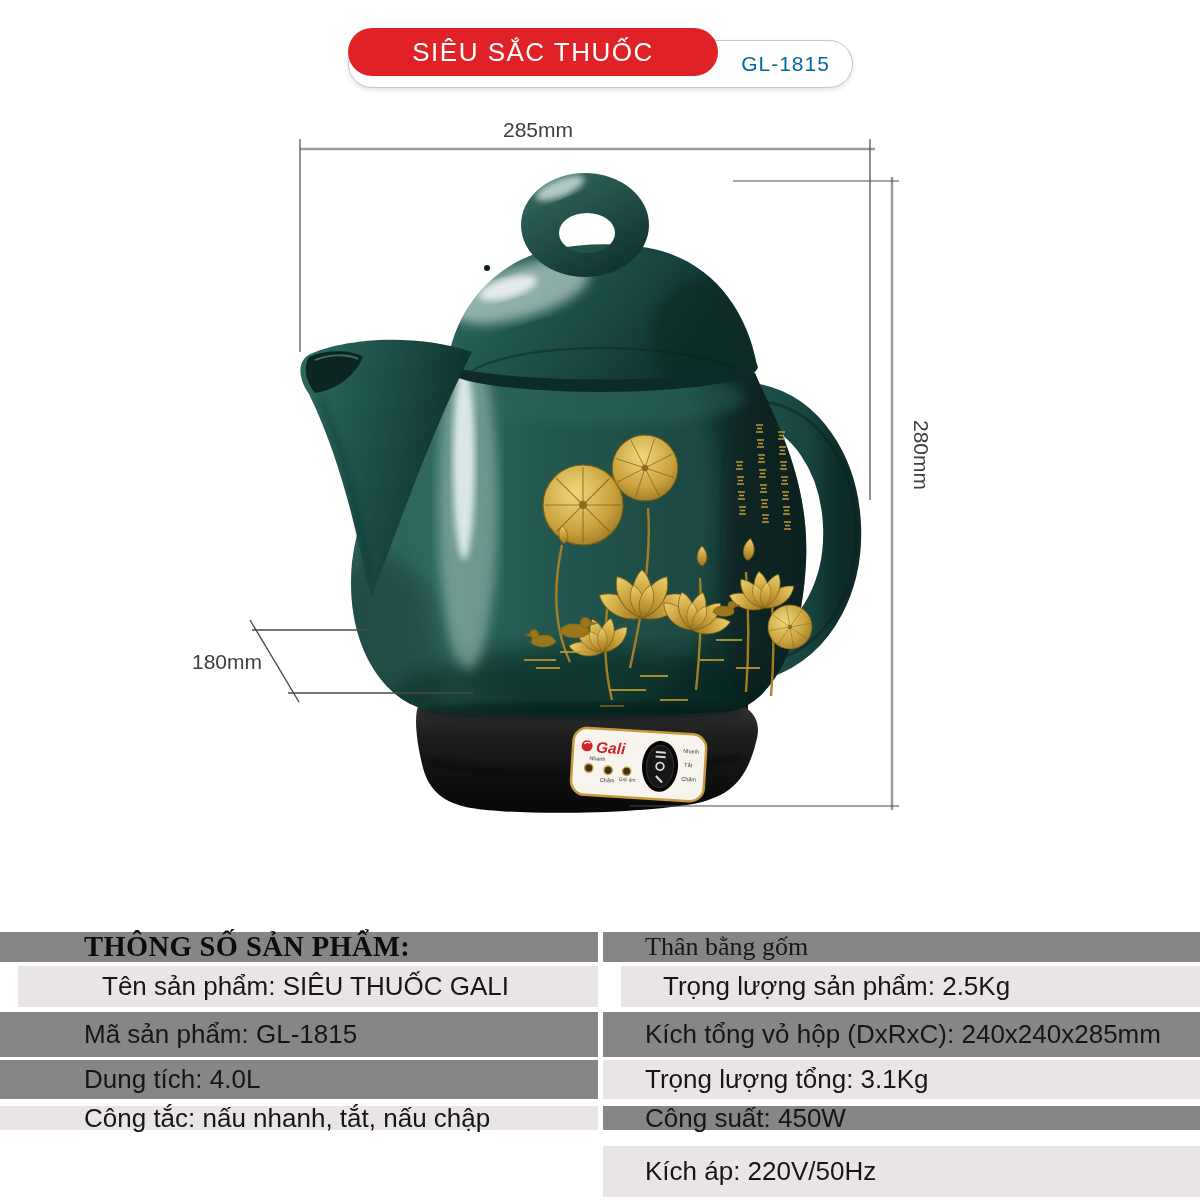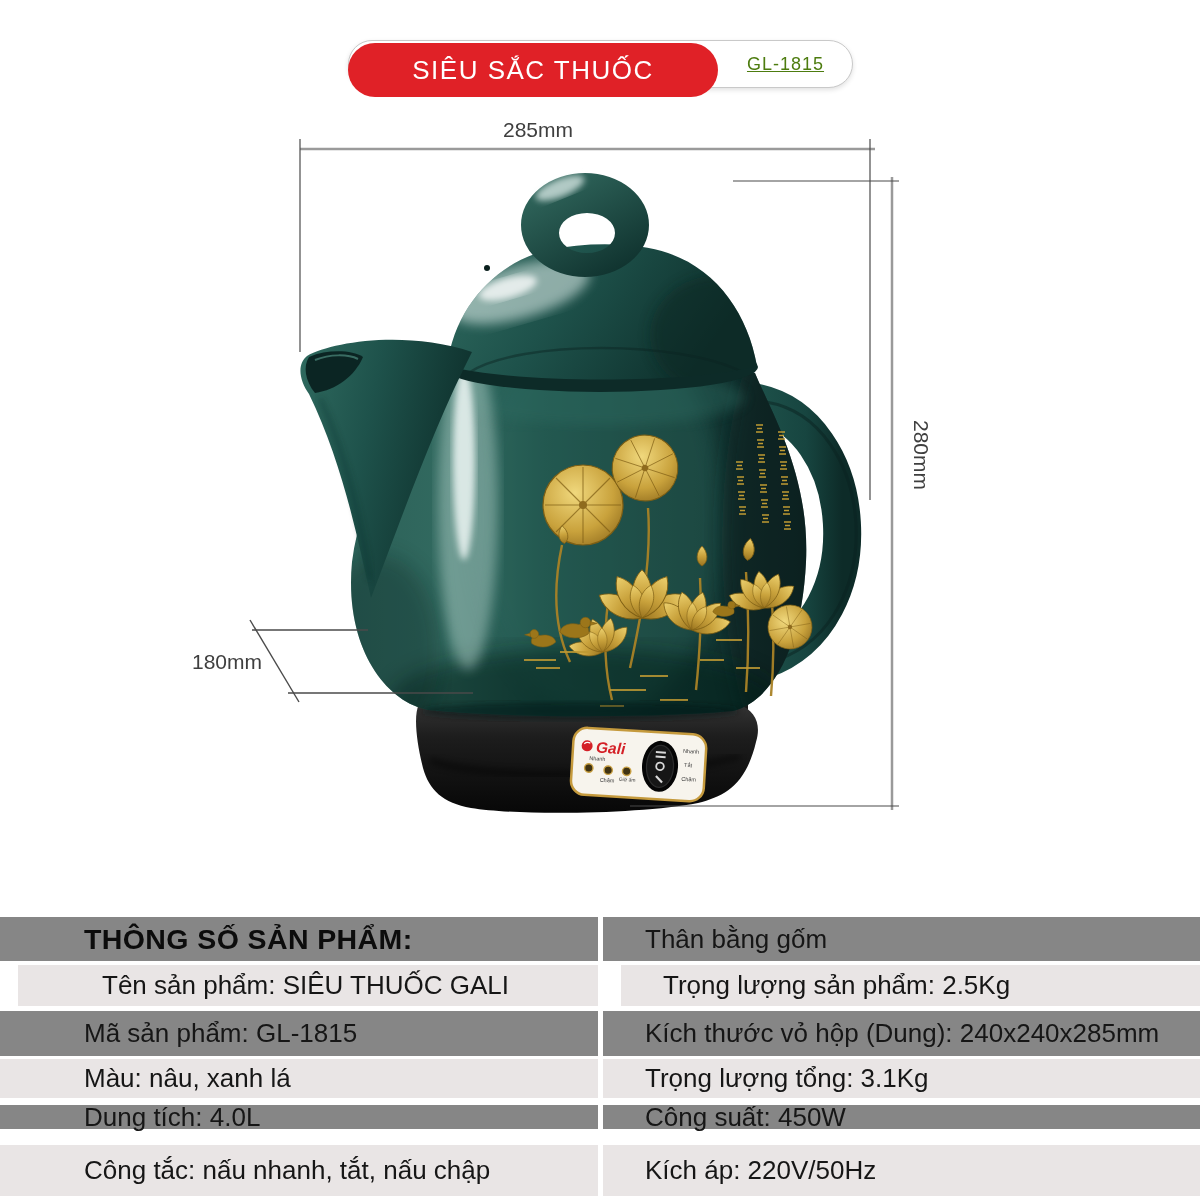--- a/index.html
+++ b/index.html
@@ -8,50 +8,50 @@
     position:relative; width:1200px; height:1200px; background:#ffffff;
     font-family:"Liberation Sans", sans-serif; overflow:hidden;
   }
   
   .badge-white {
     position:absolute; left:348px; top:40px; width:505px; height:48px;
     background:#ffffff; border:1.5px solid #c9c9c9; border-radius:26px;
     box-shadow:0 2px 5px rgba(0,0,0,0.12);
   }
   .badge-red {
-    position:absolute; left:348px; top:43px; width:370px; height:54px;
+    position:absolute; left:348px; top:28px; width:370px; height:48px;
     background:#e02127; border-radius:27px;
     display:flex; align-items:center; justify-content:center;
   }
   .badge-red span {
     color:#ffffff; font-size:26px; letter-spacing:1.5px; font-weight:400;
   }
   .badge-model {
     position:absolute; left:718px; top:40px; width:135px; height:48px;
     display:flex; align-items:center; justify-content:center;
   }
-  .badge-model span { color:#4d7c0f; font-size:18px; letter-spacing:1px;text-decoration:underline; }
+  .badge-model span { color:#0369a1; font-size:21px; letter-spacing:1px; }
 
   
   .figure-svg { position:absolute; left:0; top:0; width:1200px; height:1200px; }
 
   
   .specs { position:absolute; left:0; top:917px; width:1200px; height:283px; }
   .spec-col { position:absolute; top:0; }
   .spec-col.left  { left:0;   width:598px; }
   .spec-col.right { left:603px; width:597px; }
   .spec-row {
     display:flex; align-items:center;
     font-size:26px; color:#161616;
   }
   .spec-col.left  .spec-row { padding-left:84px; }
   .spec-col.right .spec-row { padding-left:42px; }
   .spec-row.gray  { background:#868686; }
   .spec-row.light { background:#e9e5e5; }
-  .spec-row:nth-child(1) { height:44px; margin-top:0; }
+  .spec-row:nth-child(1) { height:30px; margin-top:15px;font-family:Liberation Serif, serif; }
   .spec-row:nth-child(2) { height:41px; margin-top:4px;margin-left:18px; }
   .spec-row:nth-child(3) { height:45px; margin-top:5px; }
   .spec-row:nth-child(4) { height:39px; margin-top:3px; }
   .spec-row:nth-child(5) { height:24px; margin-top:7px; }
   .spec-row:nth-child(6) { height:51px; margin-top:16px; }
   .spec-row.header-row { font-weight:bold; font-size:28.5px; letter-spacing:.4px; color:#0c0c0c; }
 </style>
 </head>
 <body>
 
@@ -313,39 +313,36 @@
     <div class="spec-col left">
       <div class="spec-row gray header-row">
         <span>THÔNG SỐ SẢN PHẨM:</span>
       </div>
       <div class="spec-row light">
         <span>Tên sản phẩm: SIÊU THUỐC GALI</span>
       </div>
       <div class="spec-row gray">
         <span>Mã sản phẩm: GL-1815</span>
       </div>
-      <div class="spec-row light">
-        <span>Màu: nâu, xanh lá</span>
-      </div>
       <div class="spec-row gray">
         <span>Dung tích: 4.0L</span>
       </div>
       <div class="spec-row light">
         <span>Công tắc: nấu nhanh, tắt, nấu chập</span>
       </div>
     </div>
     <div class="spec-col right">
       <div class="spec-row gray">
         <span>Thân bằng gốm</span>
       </div>
       <div class="spec-row light">
         <span>Trọng lượng sản phẩm: 2.5Kg</span>
       </div>
       <div class="spec-row gray">
-        <span>Kích thước vỏ hộp (Dung): 240x240x285mm</span>
+        <span>Kích tổng vỏ hộp (DxRxC): 240x240x285mm</span>
       </div>
       <div class="spec-row light">
         <span>Trọng lượng tổng: 3.1Kg</span>
       </div>
       <div class="spec-row gray">
         <span>Công suất: 450W</span>
       </div>
       <div class="spec-row light">
         <span>Kích áp: 220V/50Hz</span>
       </div>

